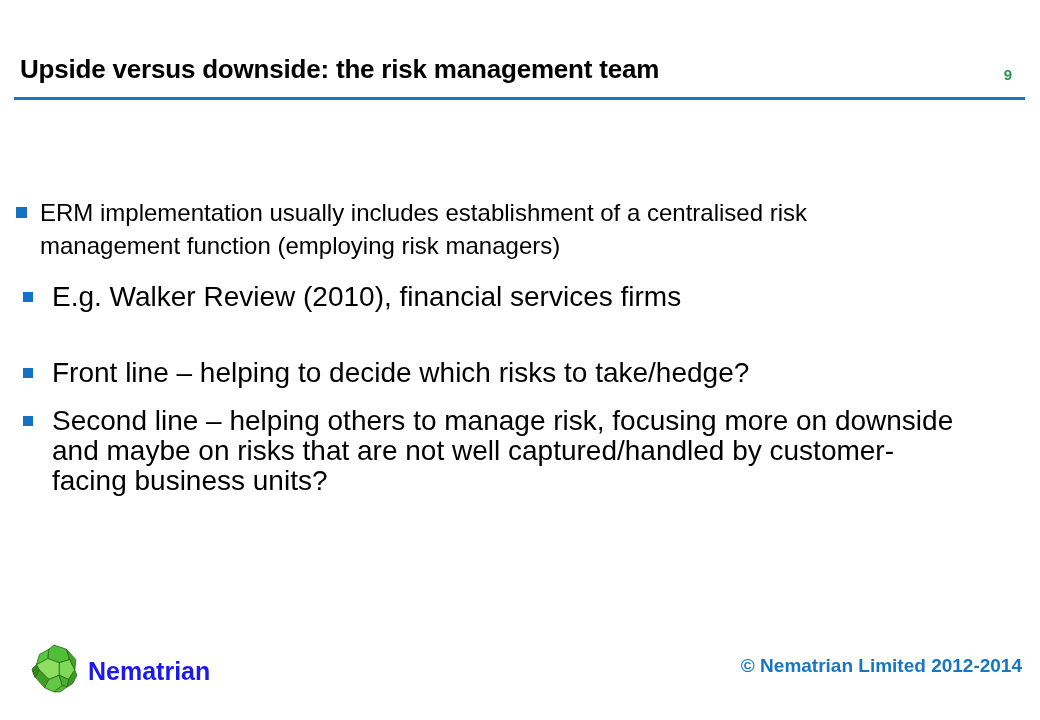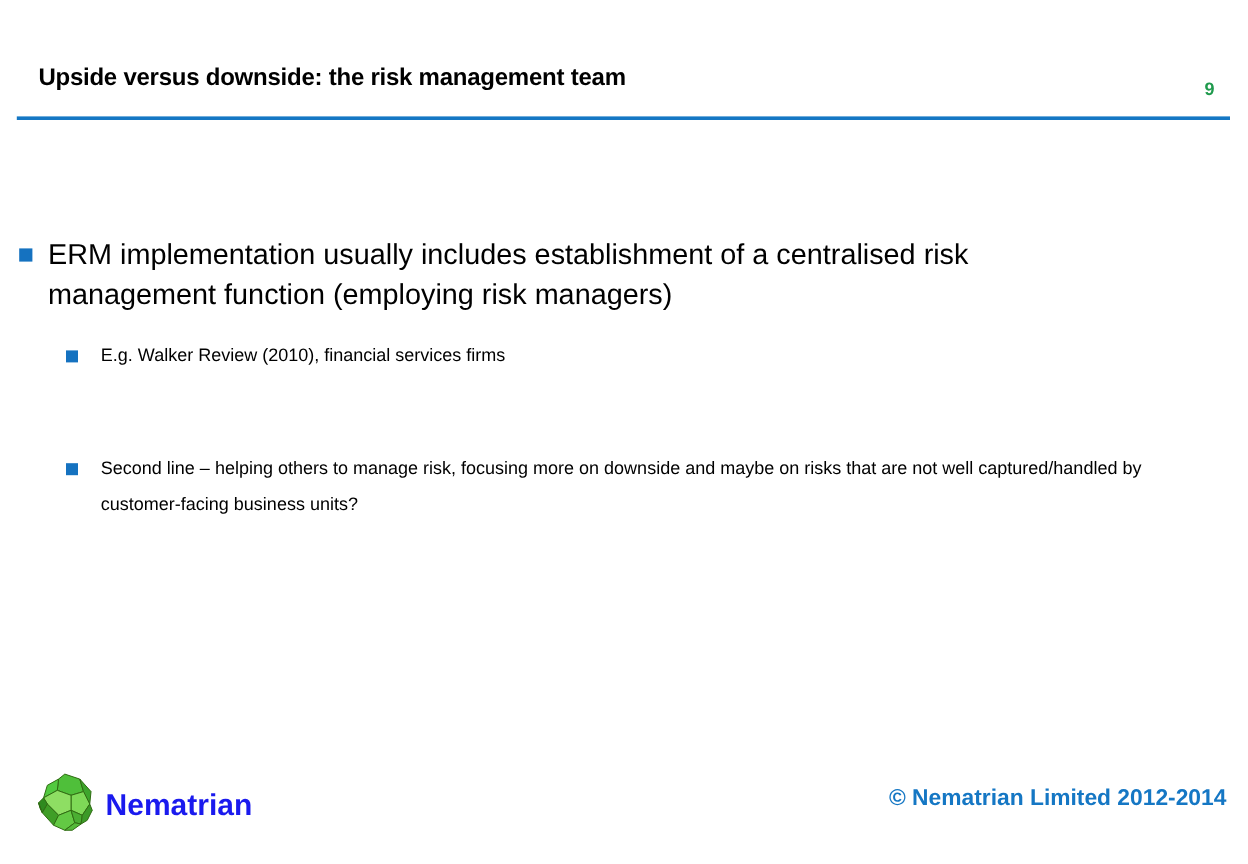--- a/index.html
+++ b/index.html
@@ -15,23 +15,23 @@
     position: relative;
     width: 1040px;
     height: 720px;
     background: #ffffff;
     overflow: hidden;
   }
 
   
   .slide-title {
     position: absolute;
-    left: 32px;
+    left: 20px;
     top: 54px;
-    font-size: 20px;
+    font-size: 26px;
     font-weight: bold;
     color: #000000;
     letter-spacing: -0.2px;
     white-space: nowrap;
   }
   .page-number {
     position: absolute;
     right: 28px;
     top: 66px;
     font-size: 15px;
@@ -75,23 +75,23 @@
   }
   .lvl1 .marker {
     left: -24px;
     top: 11px;
     width: 11px;
     height: 11px;
   }
 
   
   .lvl2 {
-    margin-left: 84px;
+    margin-left: 52px;
     margin-right: 80px;
-    font-size: 15px;
+    font-size: 28px;
     line-height: 30px;
   }
   .lvl2 .marker {
     left: -29px;
     top: 10px;
     width: 10px;
     height: 10px;
   }
 
   .gap-a { height: 20px; }
@@ -146,20 +146,24 @@
     <div class="bullet lvl2">
       <span class="marker"></span>
       <span class="btext">E.g. Walker Review (2010), financial services firms</span>
     </div>
 
     <div class="gap-b"></div>
 
 
     <div class="gap-c"></div>
 
+    <div class="bullet lvl2">
+      <span class="marker"></span>
+      <span class="btext">Front line – helping to decide which risks to take/hedge?</span>
+    </div>
 
     <div class="gap-d"></div>
 
     <div class="bullet lvl2">
       <span class="marker"></span>
       <span class="btext">Second line – helping others to manage risk, focusing more on downside and maybe on risks that are not well captured/handled by customer-facing business units?</span>
     </div>
 
   </div>
 

